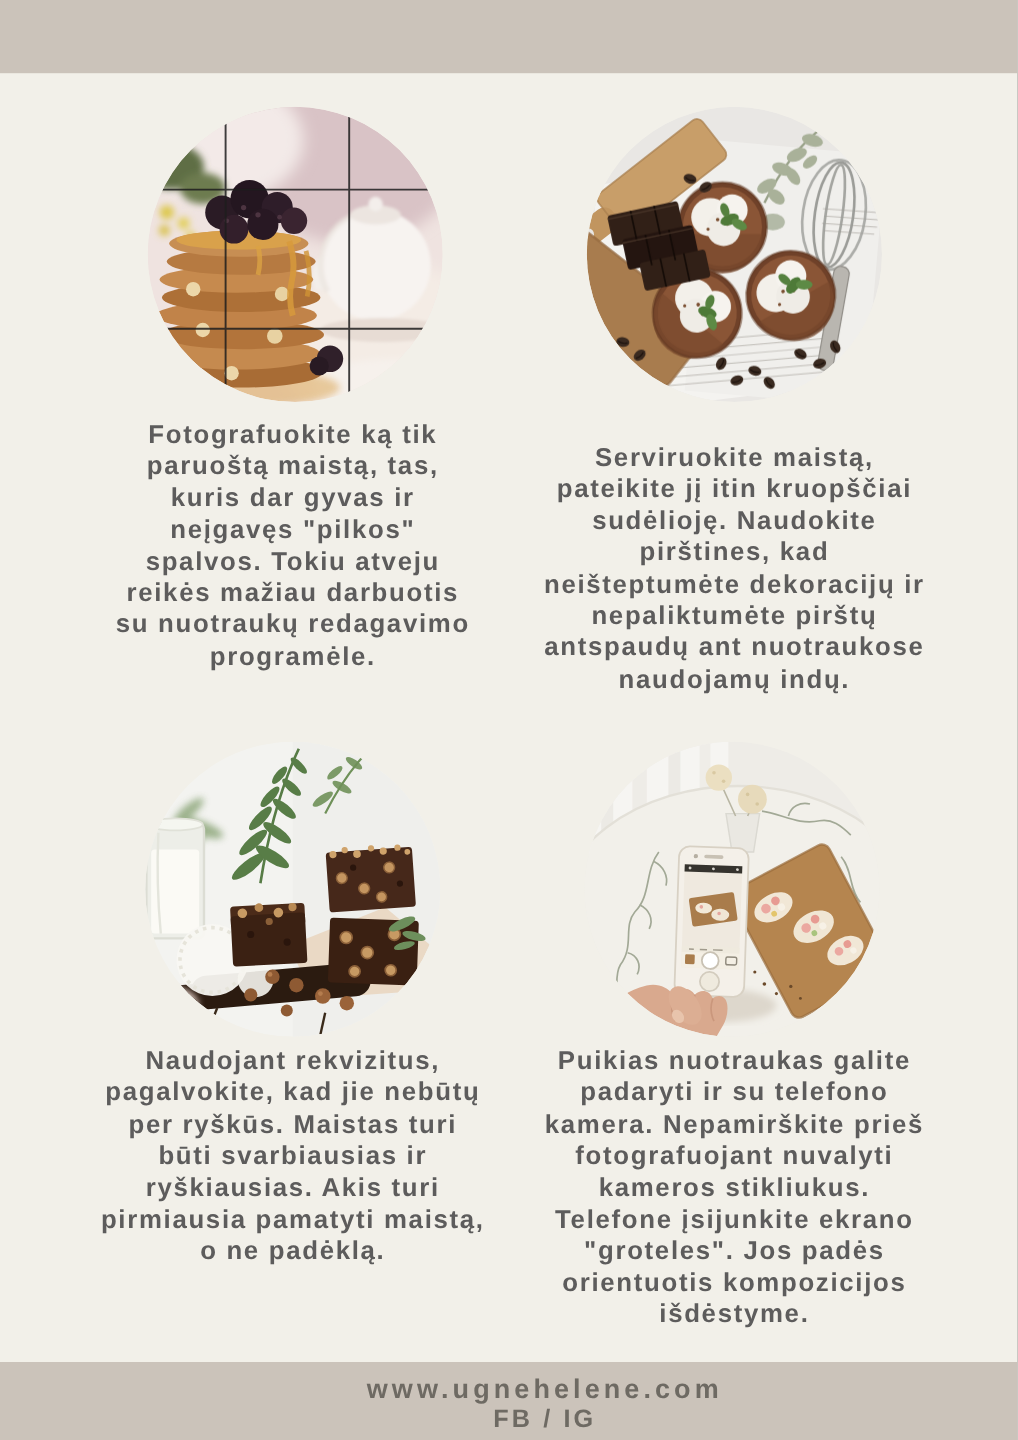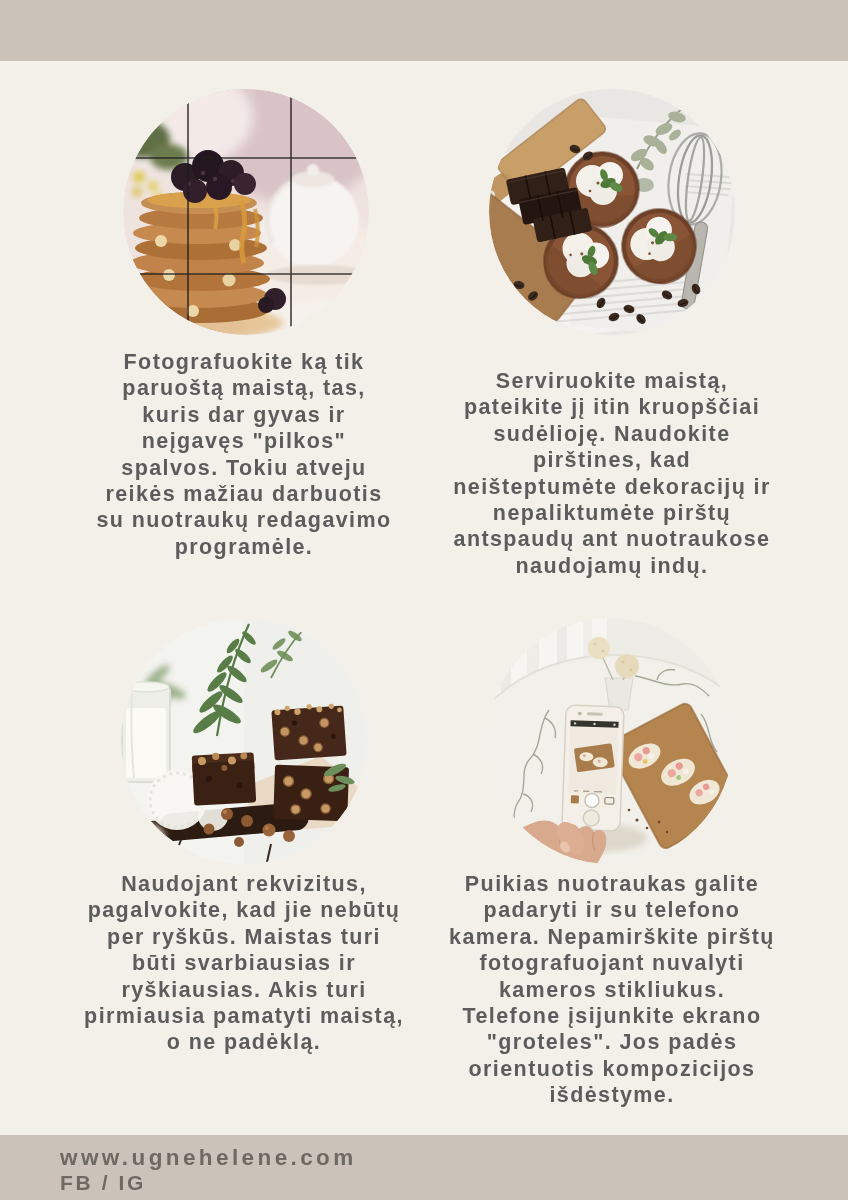--- a/index.html
+++ b/index.html
@@ -9,21 +9,21 @@
   body{background:#888;}
   .page{
     position:relative; width:848px; height:1200px; margin:0 auto;
     background:var(--bg);
     font-family:"Liberation Sans","DejaVu Sans",sans-serif;
     overflow:hidden;
     font-weight:bold;
   }
   .band{position:absolute;left:0;right:0;background:var(--band);}
   .band.top{top:0;height:61px;}
-  .band.bottom{top:1135px;height:65px;text-align:left;}
+  .band.bottom{top:1135px;height:65px;text-align:center;}
   .photo{
     position:absolute;width:246px;height:246px;border-radius:50%;overflow:hidden;
   }
   .photo svg{display:block;width:100%;height:100%;}
   #p1{left:123px;top:89px;}
   #p2{left:489px;top:89px;}
   #p3{left:121px;top:618px;}
   #p4{left:487px;top:618px;}
   .tip{
     position:absolute;margin:0;text-align:center;
@@ -488,21 +488,21 @@
   <p class="tip" id="t2">Serviruokite maistą,
 pateikite jį itin kruopščiai
 sudėlioję. Naudokite
 pirštines, kad
 neišteptumėte dekoracijų ir
 nepaliktumėte pirštų
 antspaudų ant nuotraukose
 naudojamų indų.</p>
   <p class="tip" id="t4">Puikias nuotraukas galite
 padaryti ir su telefono
-kamera. Nepamirškite pirštų
+kamera. Nepamirškite prieš
 fotografuojant nuvalyti
 kameros stikliukus.
 Telefone įsijunkite ekrano
 "groteles". Jos padės
 orientuotis kompozicijos
 išdėstyme.</p>
 
   <div class="band bottom">
     <div class="footer-inner">
       <div class="site">www.ugnehelene.com</div>

